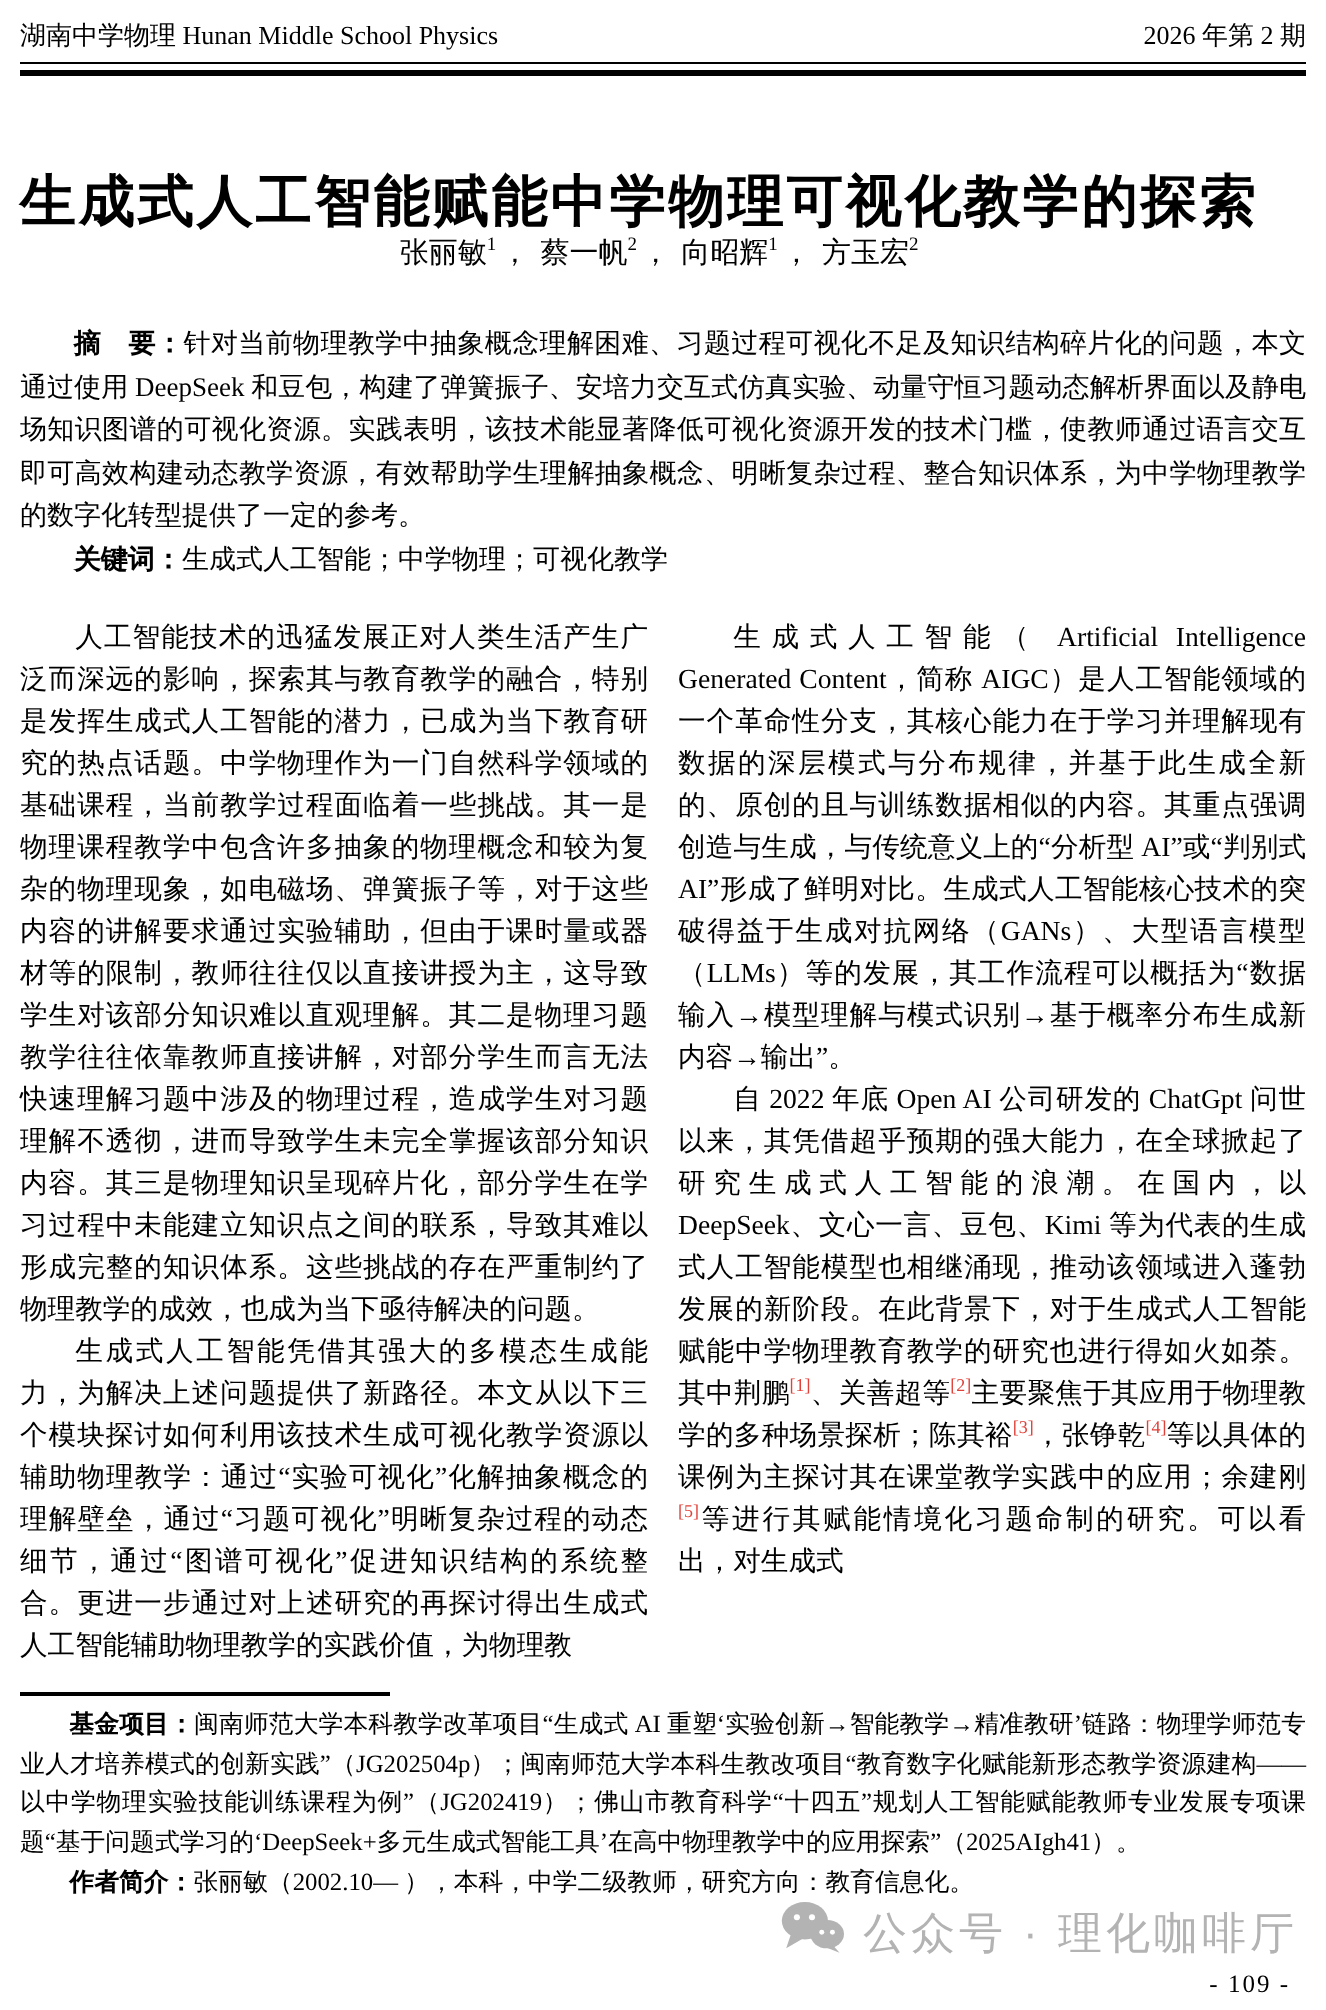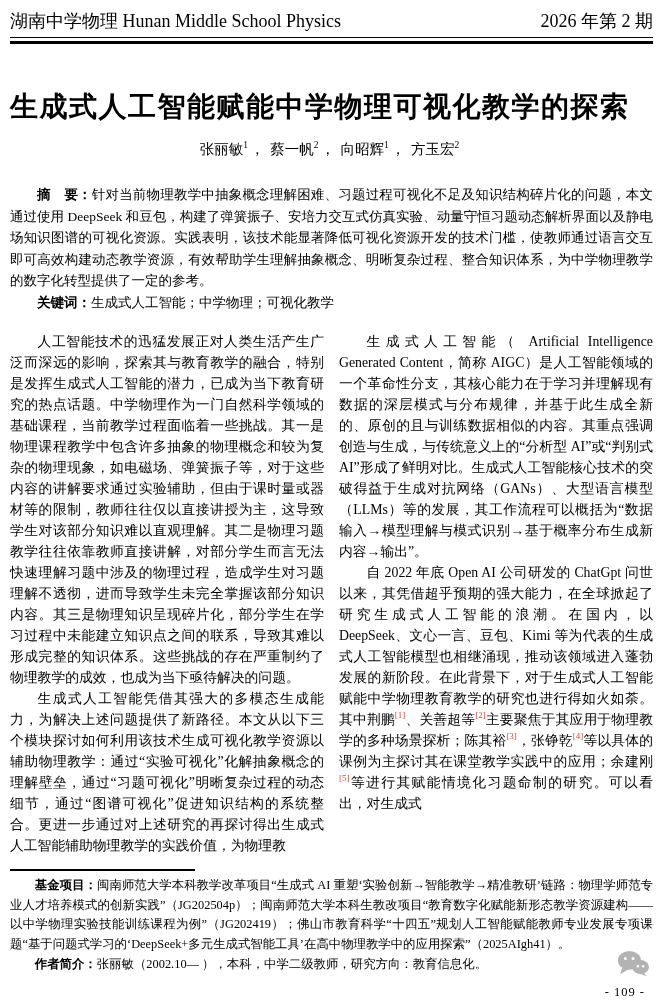--- a/index.html
+++ b/index.html
@@ -6,32 +6,32 @@
   body{
     width:663px;height:1005px;position:relative;overflow:hidden;
     font-family:"Liberation Serif","DejaVu Serif",serif;color:#000;
     -webkit-font-smoothing:antialiased;
   }
   .page{padding:0 10px;}
 
   
   .journal-header{
     display:flex;justify-content:space-between;align-items:baseline;
-    padding-top:9px;padding-bottom:4px;font-size:18px;
+    padding-top:9px;padding-bottom:4px;font-size:13px;
     border-bottom:1px solid #000;
   }
   .thick-rule{height:2.5px;background:#000;margin-top:3px;}
 
   
   .paper-title{
     font-family:Liberation Sans, sans-serif;
     font-weight:700;font-size:28px;letter-spacing:1.5px;
     text-align:left;margin:46px 0 0 0;line-height:1.2;
   }
-  .authors-line{text-align:center;margin-top:17px;font-size:14.5px;}
+  .authors-line{text-align:center;font-size:14.5px;}
   .authors-line sup{font-size:9.5px;}
   .author-sep{padding:0 2px;}
   .affiliation-line{text-align:center;margin-top:6px;font-size:13px;letter-spacing:.3px;}
 
   
   .abstract-block{margin-top:25px;font-size:13.5px;line-height:21.6px;text-align:justify;}
   .abstract-block p{margin:0;text-indent:2em;}
   .bold-label{font-family:"Liberation Sans","DejaVu Sans",sans-serif;font-weight:700;}
   .keywords-line{margin-top:1px;}
 
@@ -113,15 +113,16 @@
       <ellipse cx="14" cy="11.5" rx="13" ry="10.5" fill="#b3b3b3"></ellipse>
       <polygon points="6,19.5 3.5,27 13,21.5" fill="#b3b3b3"></polygon>
       <ellipse cx="26.5" cy="19" rx="9.5" ry="8" fill="#b3b3b3"></ellipse>
       <polygon points="30,25.5 33.5,29.5 26,26.5" fill="#b3b3b3"></polygon>
       <circle cx="9.5" cy="9.5" r="1.7" fill="#ffffff"></circle>
       <circle cx="18" cy="9.5" r="1.7" fill="#ffffff"></circle>
       <circle cx="23.5" cy="18" r="1.4" fill="#ffffff"></circle>
       <circle cx="29.5" cy="18" r="1.4" fill="#ffffff"></circle>
     </svg>
   </span>
+  <span>公众号 · 理化咖啡厅</span>
 </div>
 
 <div class="page-number">- 109 -</div>
 
 </body></html>

